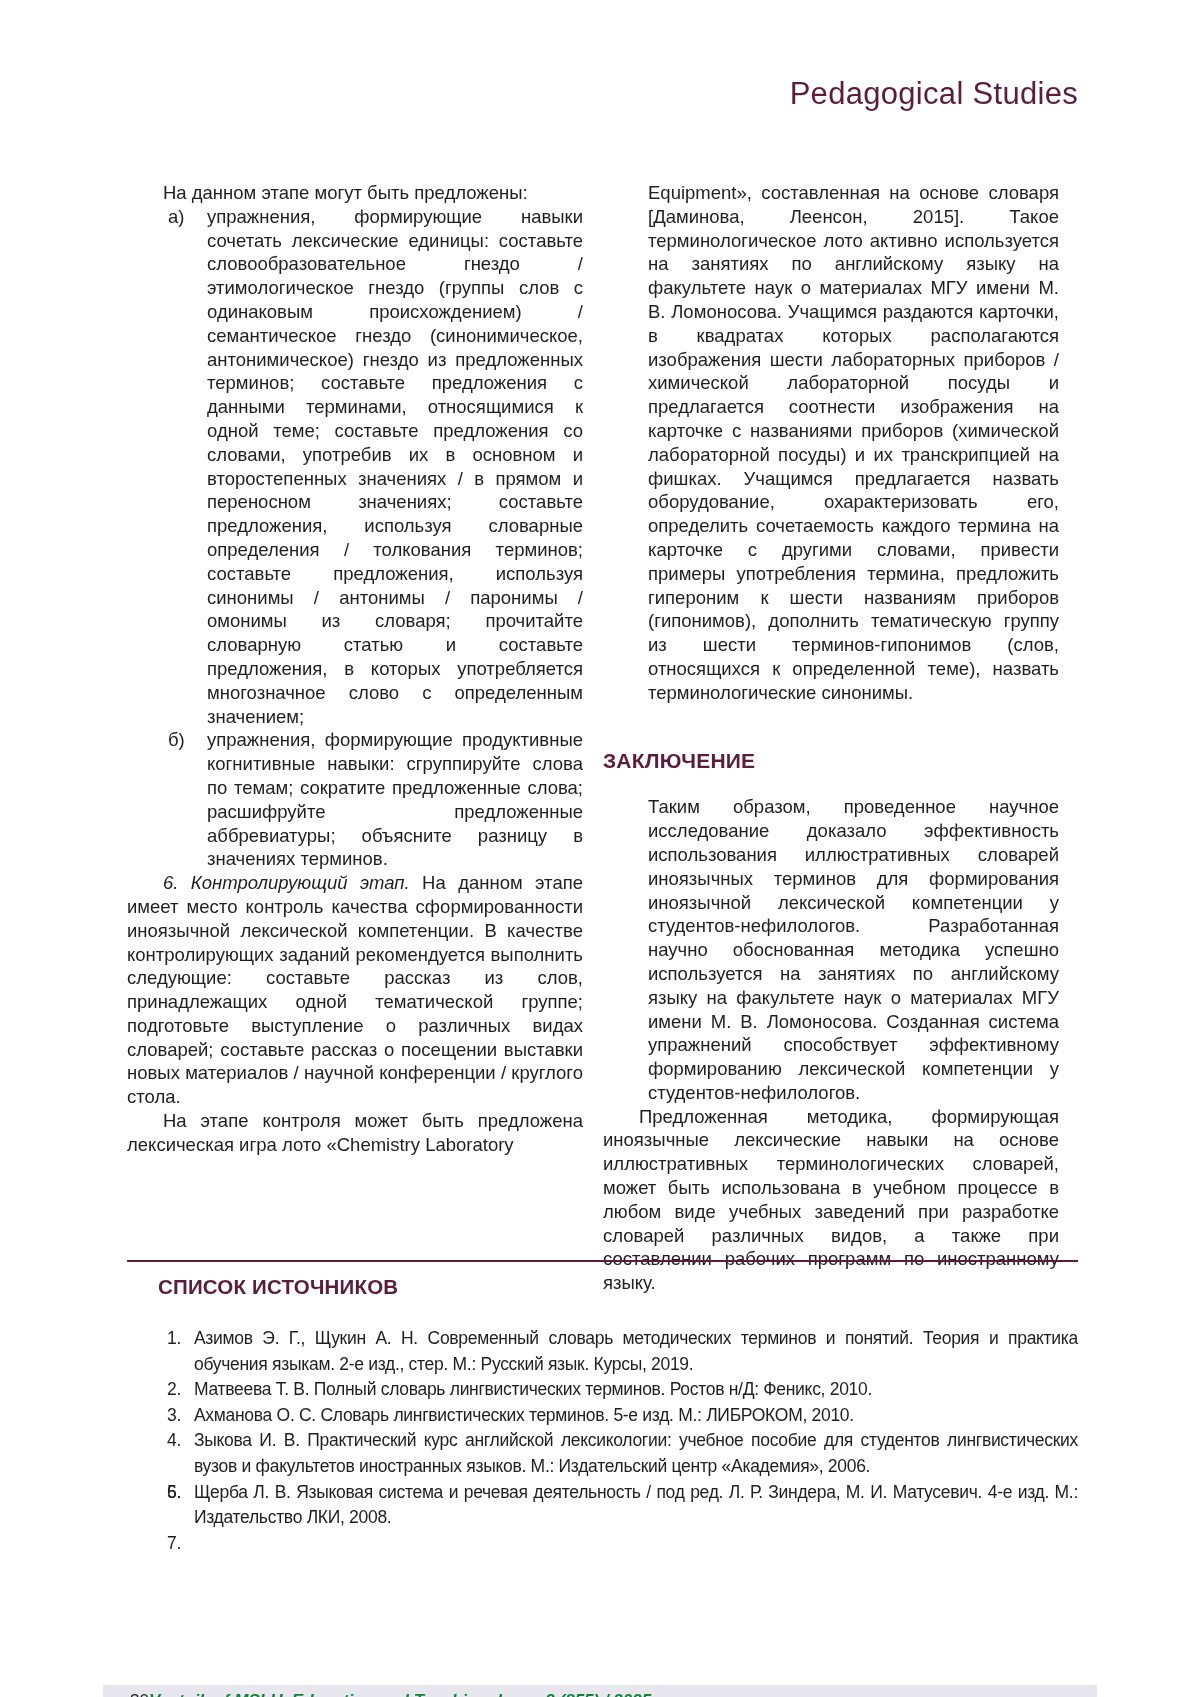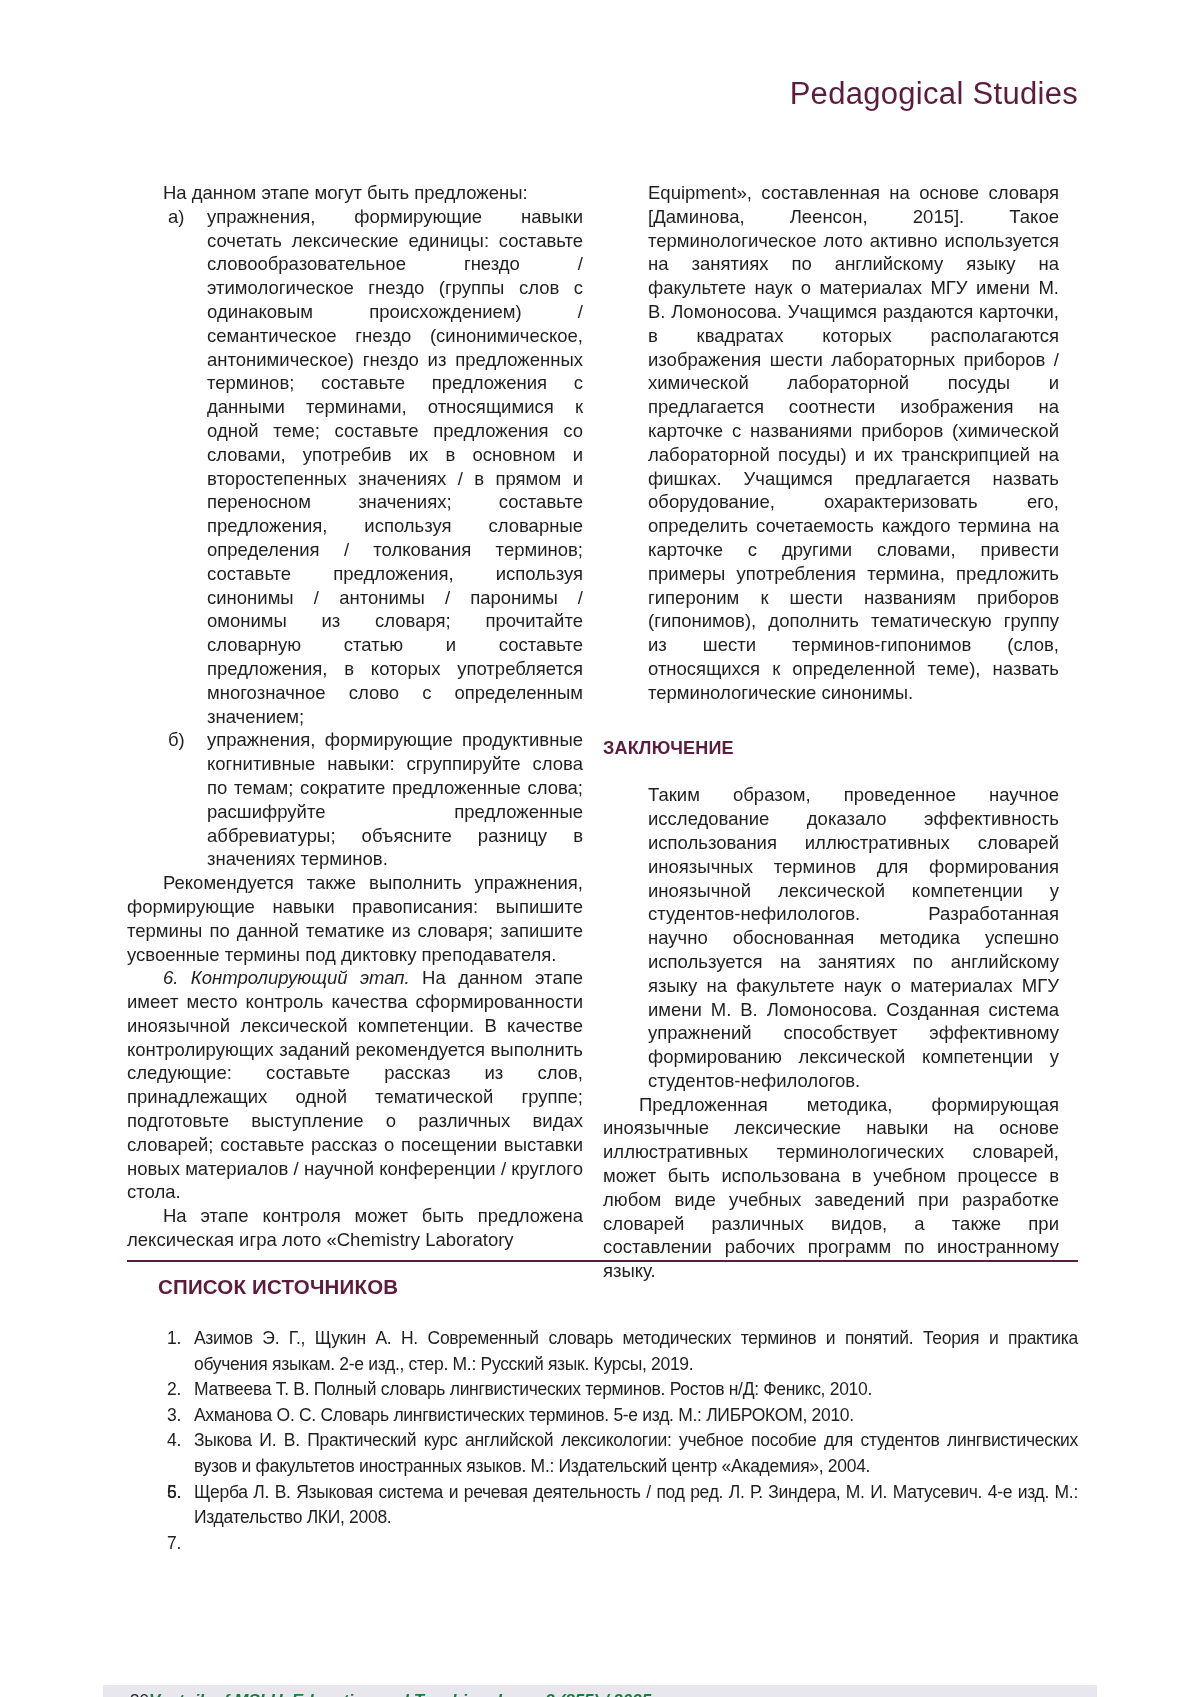--- a/index.html
+++ b/index.html
@@ -32,22 +32,22 @@
   }
   .para { text-indent: 36px; }
   .para.no-indent { text-indent: 0; margin-left: 45px; }
   .lead { font-weight: normal; font-style: italic; }
 
   .list-item { position: relative; padding-left: 80px; text-align: justify; }
   .list-item .marker { position: absolute; left: 41px; top: 0; }
 
   .section-head {
     color: var(--accent, #5c1c3e);
-    font-weight: bold; font-size: 18px;
-    margin: 32px 0 23px 0;
+    font-weight: bold; font-size: 21px;
+    margin: 44px 0 23px 0;
     text-align: left; text-indent: 0;
     letter-spacing: 0.2px;
   }
 
   .sources { position: absolute; top: 1260px; left: 127px; width: 951px; }
   .sources-rule {
     border: none; border-top: 2.5px solid var(--accent, #5c1c3e);
     margin: 0 0 13px 0;
   }
   .sources-title {
@@ -89,21 +89,20 @@
       <div class="list-item">
         <span class="marker">а)</span>
         <span>упражнения, формирующие навыки сочетать лексические единицы: составьте словообразовательное гнездо / этимологическое гнездо (группы слов с одинаковым происхождением) / семантическое гнездо (синонимическое, антонимическое) гнездо из предложенных терминов; составьте предложения с данными терминами, относящимися к одной теме; составьте предложения со словами, употребив их в основном и второстепенных значениях / в прямом и переносном значениях; составьте предложения, используя словарные определения / толкования терминов; составьте предложения, используя синонимы / антонимы / паронимы / омонимы из словаря; прочитайте словарную статью и составьте предложения, в которых употребляется многозначное слово с определенным значением;</span>
       </div>
 
       <div class="list-item">
         <span class="marker">б)</span>
         <span>упражнения, формирующие продуктивные когнитивные навыки: сгруппируйте слова по темам; сократите предложенные слова; расшифруйте предложенные аббревиатуры; объясните разницу в значениях терминов.</span>
       </div>
 
-      <p class="para">Рекомендуется также выполнить упражнения, формирующие навыки правописания: выпишите термины по данной тематике из словаря; запишите усвоенные термины под диктовку преподавателя.</p>
 
       <p class="para"><span class="lead">6. Контролирующий этап.</span><span> На данном этапе имеет место контроль качества сформированности иноязычной лексической компетенции. В качестве контролирующих заданий рекомендуется выполнить следующие: составьте рассказ из слов, принадлежащих одной тематической группе; подготовьте выступление о различных видах словарей; составьте рассказ о посещении выставки новых материалов / научной конференции / круглого стола.</span></p>
 
       <p class="para">На этапе контроля может быть предложена лексическая игра лото «Chemistry Laboratory</p>
     </div>
 
     <div class="col">
       <p class="para no-indent">Equipment», составленная на основе словаря [Даминова, Леенсон, 2015]. Такое терминологическое лото активно используется на занятиях по английскому языку на факультете наук о материалах МГУ имени М. В. Ломоносова. Учащимся раздаются карточки, в квадратах которых располагаются изображения шести лабораторных приборов / химической лабораторной посуды и предлагается соотнести изображения на карточке с названиями приборов (химической лабораторной посуды) и их транскрипцией на фишках. Учащимся предлагается назвать оборудование, охарактеризовать его, определить сочетаемость каждого термина на карточке с другими словами, привести примеры употребления термина, предложить гипероним к шести названиям приборов (гипонимов), дополнить тематическую группу из шести терминов-гипонимов (слов, относящихся к определенной теме), назвать терминологические синонимы.</p>
 
       <h2 class="section-head">ЗАКЛЮЧЕНИЕ</h2>
@@ -127,21 +126,21 @@
       <li class="ref">
         <span class="num">2.</span>
         <span>Матвеева Т. В. Полный словарь лингвистических терминов. Ростов н/Д: Феникс, 2010.</span>
       </li>
       <li class="ref">
         <span class="num">3.</span>
         <span>Ахманова О. С. Словарь лингвистических терминов. 5-е изд. М.: ЛИБРОКОМ, 2010.</span>
       </li>
       <li class="ref">
         <span class="num">4.</span>
-        <span>Зыкова И. В. Практический курс английской лексикологии: учебное пособие для студентов лингвистических вузов и факультетов иностранных языков. М.: Издательский центр «Академия», 2004.</span>
+        <span>Зыкова И. В. Практический курс английской лексикологии: учебное пособие для студентов лингвистических вузов и факультетов иностранных языков. М.: Издательский центр «Академия», 2006.</span>
       </li>
       <li class="ref">
         <span class="num">5.</span>
       </li>
       <li class="ref">
         <span class="num">6.</span>
         <span>Щерба Л. В. Языковая система и речевая деятельность / под ред. Л. Р. Зиндера, М. И. Матусевич. 4-е изд. М.: Издательство ЛКИ, 2008.</span>
       </li>
       <li class="ref">
         <span class="num">7.</span>

